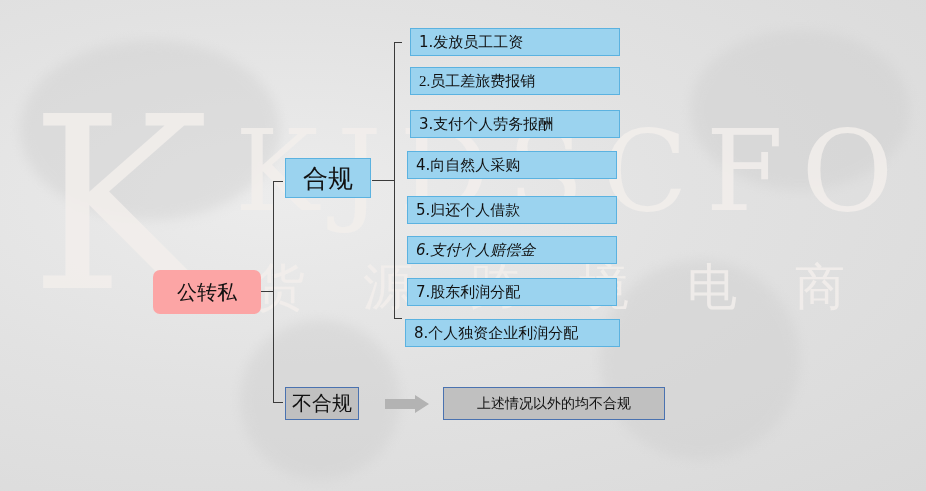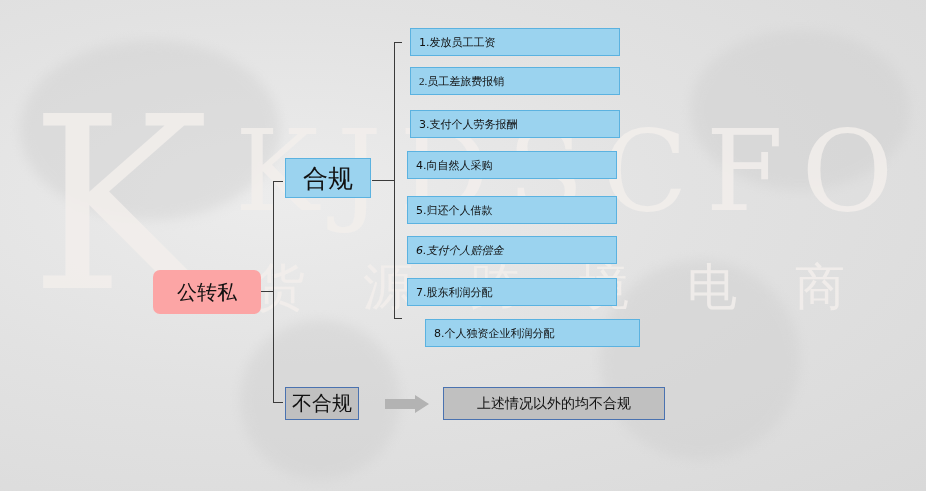--- a/index.html
+++ b/index.html
@@ -11,21 +11,21 @@
   .map-blob { position: absolute; background: #cfcfcf; opacity: 0.45; border-radius: 50%; filter: blur(6px); }
   .wm { position: absolute; color: #f3efec; font-family: "DejaVu Serif", "Liberation Serif", serif; user-select: none; pointer-events: none; opacity: 0.85; }
   .wm-k { left: 30px; top: 85px; font-size: 240px; line-height: 240px; }
   .wm-logo { left: 235px; top: 115px; font-size: 112px; line-height: 112px; letter-spacing: 18px; }
   .wm-cn { left: 255px; top: 262px; font-size: 50px; line-height: 50px; letter-spacing: 58px; }
 
   .node { position: absolute; display: flex; align-items: center; box-sizing: border-box; color: #111; white-space: nowrap; }
   .root { left: 153px; top: 270px; width: 108px; height: 44px; background: #fca5a5; border-radius: 7px; justify-content: center; font-size: 20px; }
   .l1-blue { left: 285px; top: 158px; width: 86px; height: 40px; background: #9bd3ef; border: 1px solid #5bb2e0; justify-content: center; font-size: 25px; }
   .l1-gray { left: 285px; top: 387px; width: 74px; height: 33px; background: #c0c0c0; border: 1px solid #4a72b0; justify-content: center; font-size: 20px; }
-  .item { left: 410px; width: 210px; height: 28px; background: #9bd3ef; border: 1px solid #5bb2e0; padding-left: 8px; font-size: 11px; }
+  .item { left: 410px; width: 210px; height: 28px; background: #9bd3ef; border: 1px solid #5bb2e0; padding-left: 8px; font-size: 15px; }
   .result { left: 443px; top: 387px; width: 222px; height: 33px; background: #c0c0c0; border: 1px solid #4a72b0; justify-content: center; font-size: 14px; }
 
   .line { position: absolute; background: #3a3a3a; }
   .arrow { position: absolute; left: 385px; top: 395px; width: 44px; height: 18px; }
 </style>
 </head>
 <body>
 
 <div class="map-blob" style="left:20px;top:40px;width:260px;height:180px;"></div>
 <div class="map-blob" style="left:240px;top:320px;width:160px;height:160px;"></div>
@@ -68,21 +68,21 @@
 </div>
 <div class="node item" style="top:196px;left:407px;">
   <span>5.归还个人借款</span>
 </div>
 <div class="node item" style="top:236px;left:407px;font-style:italic;">
   <span>6.支付个人赔偿金</span>
 </div>
 <div class="node item" style="top:278px;left:407px;">
   <span>7.股东利润分配</span>
 </div>
-<div class="node item" style="top:319px;left:405px;width:215px;margin-left:20px;">
+<div class="node item" style="top:319px;left:405px;width:215px;">
   <span>8.个人独资企业利润分配</span>
 </div>
 
 <div class="node l1-gray">
   <span>不合规</span>
 </div>
 
 <svg class="arrow" viewBox="0 0 44 18">
   <polygon points="0,4 30,4 30,0 44,9 30,18 30,14 0,14" fill="#b3b3b3"></polygon>
 </svg>

